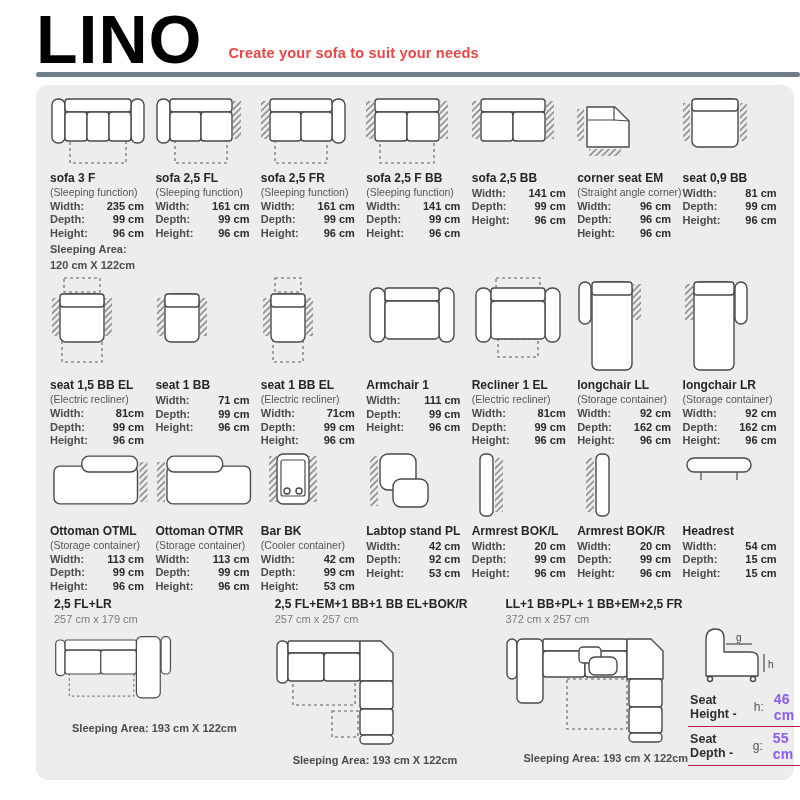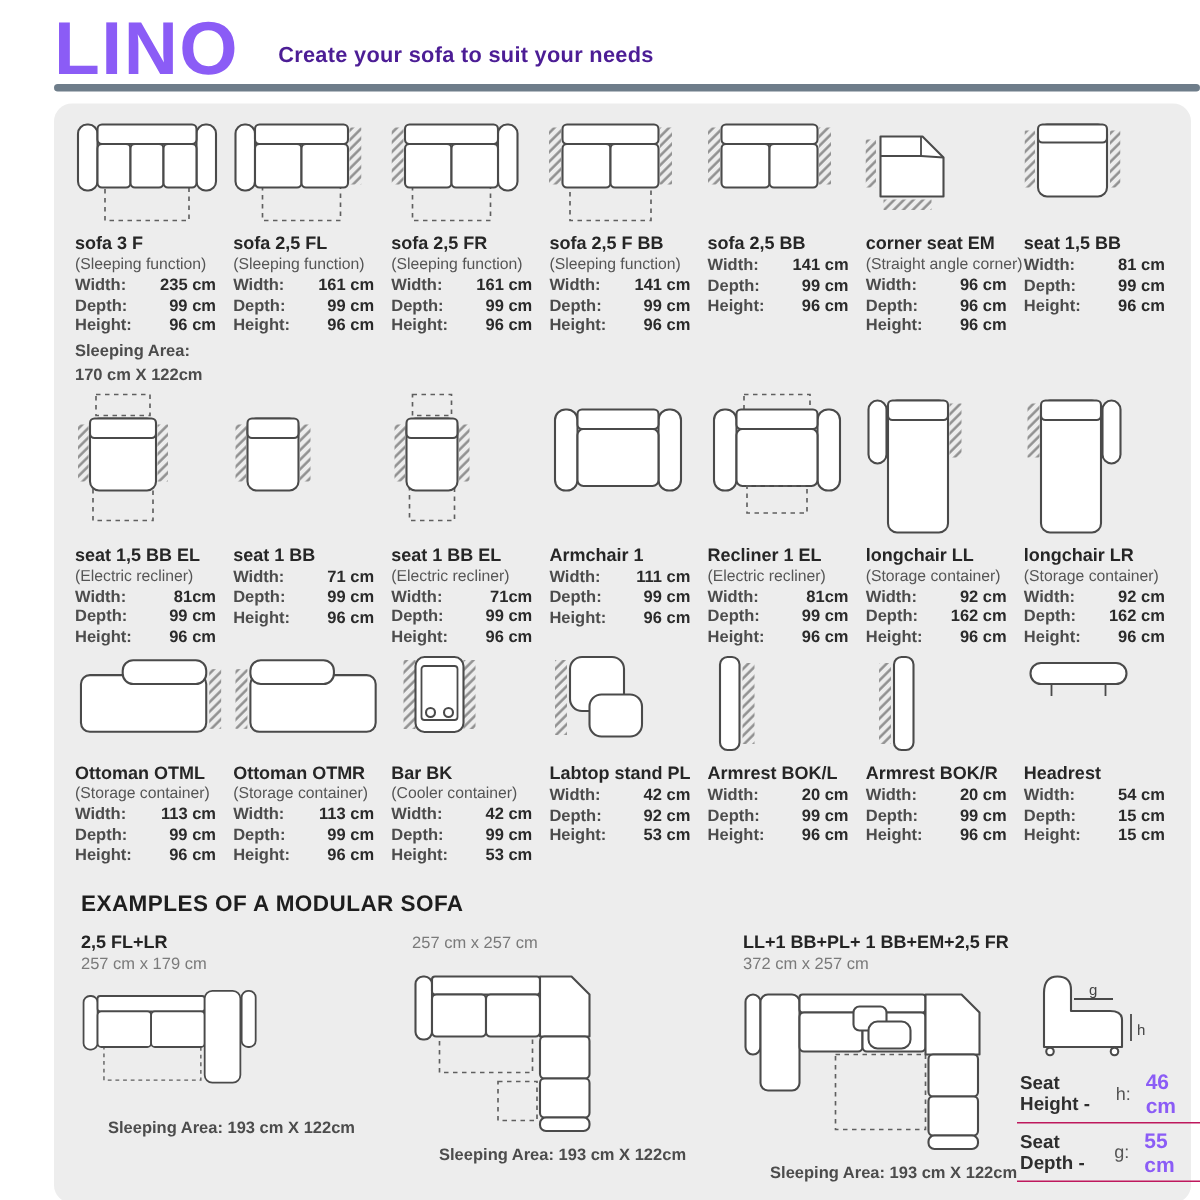--- a/index.html
+++ b/index.html
@@ -2,22 +2,22 @@
 <html><head>
 <meta charset="utf-8">
 <style>
   html,body{margin:0;padding:0;}
   body{
     width:800px;height:800px;overflow:hidden;background:#ffffff;
     font-family:"Liberation Sans", sans-serif;color:#3c3c3c;
   }
   svg{display:block;}
   header{display:flex;align-items:flex-end;gap:26px;padding:10px 0 2px 36px;}
-  .brand{font-size:50px;font-weight:bold;letter-spacing:1px;line-height:.88;color:#8b5cf6;margin:0;}
-  .tagline{font-weight:bold;font-size:14.5px;color:#4c1d95;padding-bottom:9px;letter-spacing:.2px;}
+  .brand{font-size:68px;font-weight:bold;letter-spacing:1px;line-height:.88;color:#000000;margin:0;}
+  .tagline{font-weight:bold;font-size:14.5px;color:#ef4444;padding-bottom:9px;letter-spacing:.2px;}
   .rule{height:5px;background:#6e7d8a;margin-left:36px;border-radius:3px;}
   .card{
     margin:8px 6px 0 36px;background:#ededed;border-radius:12px;
     padding:12px 12px 14px 14px;box-sizing:border-box;min-height:688px;
   }
   .mrow{display:grid;grid-template-columns:repeat(7,1fr);column-gap:6px;margin-bottom:4px;}
   .module{font-size:11px;min-width:0;}
   .icon-box{display:flex;align-items:flex-start;}
   .r1 .icon-box{height:72px;}
   .r2 .icon-box{height:100px;}
@@ -89,21 +89,21 @@
           <div class="dim">
             <span class="dl">Depth:</span>
             <span class="dv">99 cm</span>
           </div>
           <div class="dim">
             <span class="dl">Height:</span>
             <span class="dv">96 cm</span>
           </div>
         </div>
         <div class="m-extra">Sleeping Area:</div>
-        <div class="m-extra">170 cm X 122cm</div>
+        <div class="m-extra">120 cm X 122cm</div>
       </div>
       <div class="module">
         <div class="icon-box">
           <svg viewBox="0 0 86 70" width="86" height="70">
             <rect x="20" y="40" width="52" height="26" rx="0" stroke="#5f5f5f" stroke-width="1.1" fill="none" stroke-dasharray="3,3"></rect>
             <rect x="2" y="2" width="13" height="44" rx="6" stroke="#4a4a4a" stroke-width="1.4" fill="#ffffff" stroke-linejoin="round"></rect>
             <rect x="78" y="4" width="8" height="38" rx="0" fill="url(#hatch)" stroke="none"></rect>
             <rect x="15" y="2" width="62" height="13" rx="3" stroke="#4a4a4a" stroke-width="1.4" fill="#ffffff" stroke-linejoin="round"></rect>
             <rect x="15" y="15" width="31" height="29" rx="3" stroke="#4a4a4a" stroke-width="1.4" fill="#ffffff" stroke-linejoin="round"></rect>
             <rect x="46" y="15" width="31" height="29" rx="3" stroke="#4a4a4a" stroke-width="1.4" fill="#ffffff" stroke-linejoin="round"></rect>
@@ -237,21 +237,21 @@
       </div>
       <div class="module">
         <div class="icon-box">
           <svg viewBox="0 0 64 54" width="64" height="54">
             <rect x="0" y="6" width="7" height="38" rx="0" fill="url(#hatch)" stroke="none"></rect>
             <rect x="57" y="6" width="7" height="38" rx="0" fill="url(#hatch)" stroke="none"></rect>
             <rect x="9" y="2" width="46" height="48" rx="6" stroke="#4a4a4a" stroke-width="1.4" fill="#ffffff" stroke-linejoin="round"></rect>
             <rect x="9" y="2" width="46" height="12" rx="3" stroke="#4a4a4a" stroke-width="1.4" fill="#ffffff" stroke-linejoin="round"></rect>
           </svg>
         </div>
-        <div class="m-name">seat 1,5 BB</div>
+        <div class="m-name">seat 0,9 BB</div>
         <div class="dims">
           <div class="dim">
             <span class="dl">Width:</span>
             <span class="dv">81 cm</span>
           </div>
           <div class="dim">
             <span class="dl">Depth:</span>
             <span class="dv">99 cm</span>
           </div>
           <div class="dim">
@@ -617,41 +617,41 @@
             <span class="dv">15 cm</span>
           </div>
           <div class="dim">
             <span class="dl">Height:</span>
             <span class="dv">15 cm</span>
           </div>
         </div>
       </div>
     </section>
 
-  <h2 class="examples-title">EXAMPLES OF A MODULAR SOFA</h2>
 
   <div class="examples">
     <div class="ex-items" id="example-items">
         <div class="ex">
           <div class="ex-title">2,5 FL+LR</div>
           <div class="ex-size">257 cm x 179 cm</div>
           <div class="icon-box">
             <svg viewBox="0 0 140 96" width="119" height="82">
               <rect x="18" y="46" width="76" height="28" rx="0" stroke="#5f5f5f" stroke-width="1.1" fill="none" stroke-dasharray="3,3"></rect>
               <rect x="2" y="8" width="11" height="42" rx="5" stroke="#4a4a4a" stroke-width="1.4" fill="#ffffff" stroke-linejoin="round"></rect>
               <rect x="13" y="8" width="84" height="12" rx="2" stroke="#4a4a4a" stroke-width="1.4" fill="#ffffff" stroke-linejoin="round"></rect>
               <rect x="13" y="20" width="42" height="28" rx="3" stroke="#4a4a4a" stroke-width="1.4" fill="#ffffff" stroke-linejoin="round"></rect>
               <rect x="55" y="20" width="42" height="28" rx="3" stroke="#4a4a4a" stroke-width="1.4" fill="#ffffff" stroke-linejoin="round"></rect>
               <rect x="97" y="4" width="28" height="72" rx="6" stroke="#4a4a4a" stroke-width="1.4" fill="#ffffff" stroke-linejoin="round"></rect>
               <rect x="126" y="4" width="11" height="44" rx="5" stroke="#4a4a4a" stroke-width="1.4" fill="#ffffff" stroke-linejoin="round"></rect>
             </svg>
           </div>
           <div class="ex-sleep">Sleeping Area: 193 cm X 122cm</div>
         </div>
         <div class="ex">
+          <div class="ex-title">2,5 FL+EM+1 BB+1 BB EL+BOK/R</div>
           <div class="ex-size">257 cm x 257 cm</div>
           <div class="icon-box">
             <svg viewBox="0 0 124 114" width="124" height="114">
               <rect x="18" y="46" width="62" height="26" rx="0" stroke="#5f5f5f" stroke-width="1.1" fill="none" stroke-dasharray="3,3"></rect>
               <rect x="57" y="78" width="26" height="26" rx="0" stroke="#5f5f5f" stroke-width="1.1" fill="none" stroke-dasharray="3,3"></rect>
               <rect x="2" y="8" width="11" height="42" rx="5" stroke="#4a4a4a" stroke-width="1.4" fill="#ffffff" stroke-linejoin="round"></rect>
               <rect x="13" y="8" width="72" height="12" rx="2" stroke="#4a4a4a" stroke-width="1.4" fill="#ffffff" stroke-linejoin="round"></rect>
               <rect x="13" y="20" width="36" height="28" rx="3" stroke="#4a4a4a" stroke-width="1.4" fill="#ffffff" stroke-linejoin="round"></rect>
               <rect x="49" y="20" width="36" height="28" rx="3" stroke="#4a4a4a" stroke-width="1.4" fill="#ffffff" stroke-linejoin="round"></rect>
               <path d="M85,8 H106 L118,20 V48 H85 Z" stroke="#4a4a4a" stroke-width="1.4" fill="#ffffff" stroke-linejoin="round"></path>

